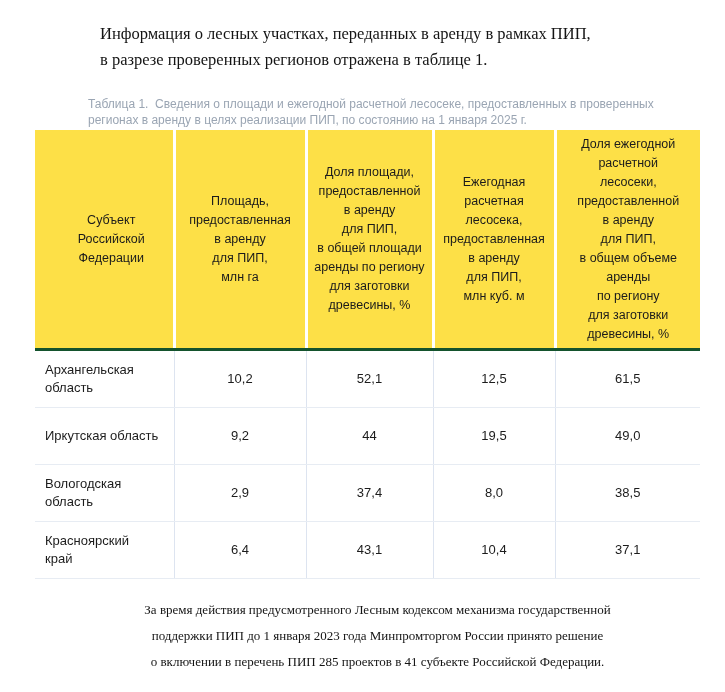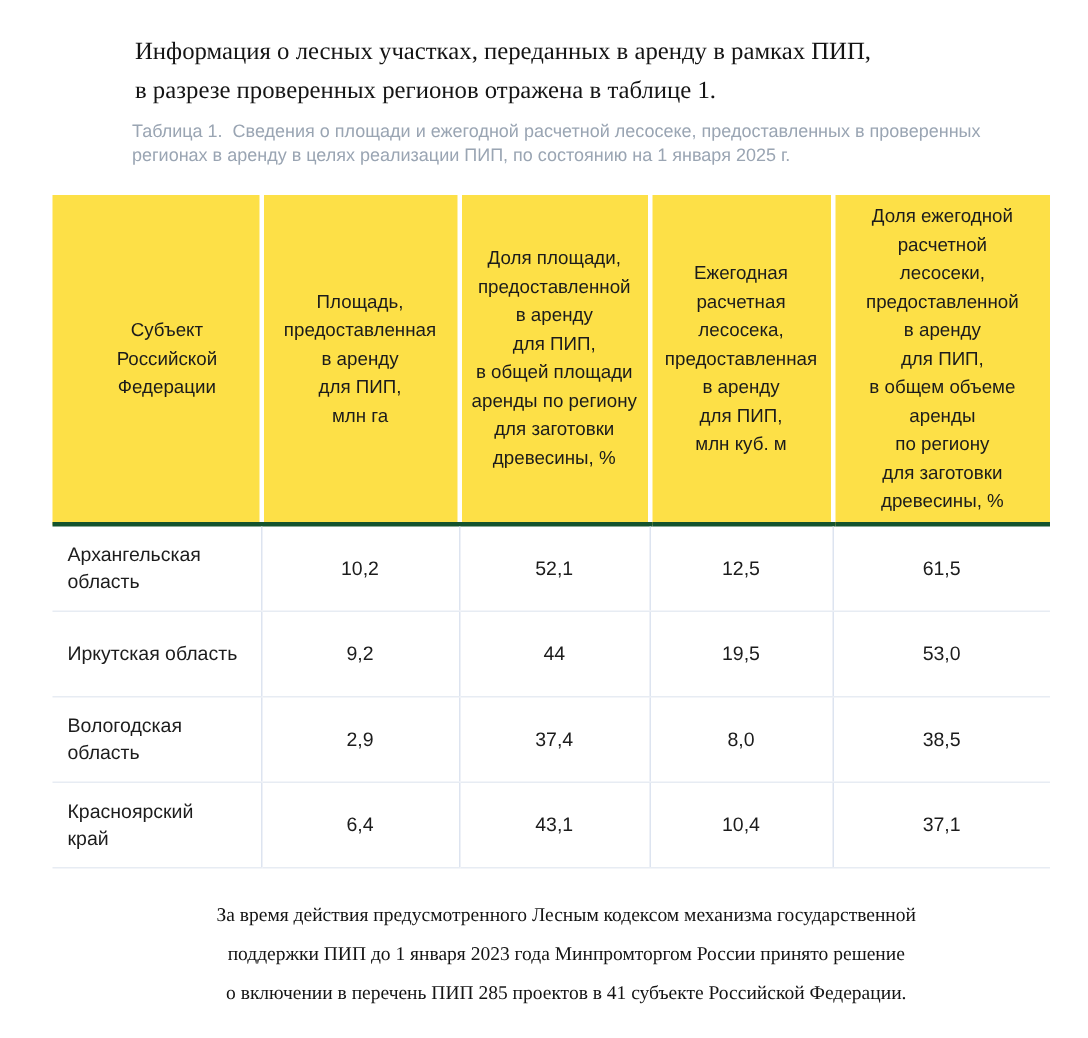--- a/index.html
+++ b/index.html
@@ -7,35 +7,35 @@
     position:relative;
     width:725px;
     height:692px;
     background:#ffffff;
     font-family:"Liberation Sans", sans-serif;
     overflow:hidden;
   }
   
   .intro{
     position:absolute;
-    left:90px;
+    left:100px;
     top:21px;
     width:600px;
     margin:0;
     font-family:"Liberation Serif", serif;
     font-size:16.5px;
     line-height:26px;
     color:#141414;
   }
   .intro .line{display:block;}
   
   .caption{
     position:absolute;
     left:88px;
-    top:80px;
+    top:97px;
     width:620px;
     margin:0;
     font-size:12px;
     line-height:15.5px;
     color:#9aa5b3;
     white-space:pre-line;
   }
   
   table.data{
     position:absolute;
@@ -158,21 +158,21 @@
         <td>10,2</td>
         <td>52,1</td>
         <td>12,5</td>
         <td>61,5</td>
       </tr>
       <tr>
         <td>Иркутская область</td>
         <td>9,2</td>
         <td>44</td>
         <td>19,5</td>
-        <td>53,0</td>
+        <td>49,0</td>
       </tr>
       <tr>
         <td>Вологодская область</td>
         <td>2,9</td>
         <td>37,4</td>
         <td>8,0</td>
         <td>38,5</td>
       </tr>
       <tr>
         <td>Красноярский край</td>

